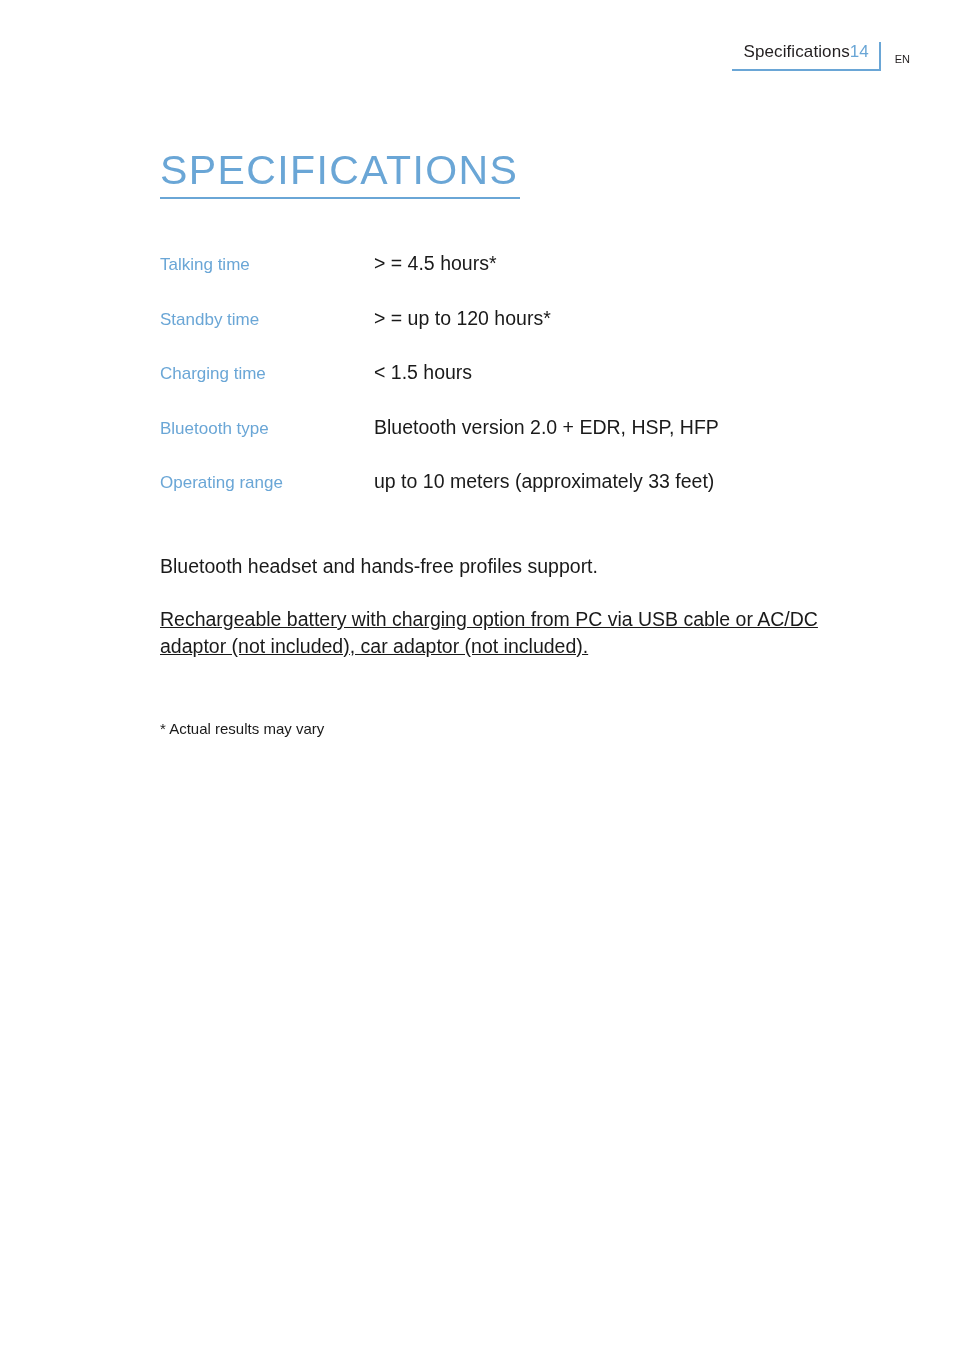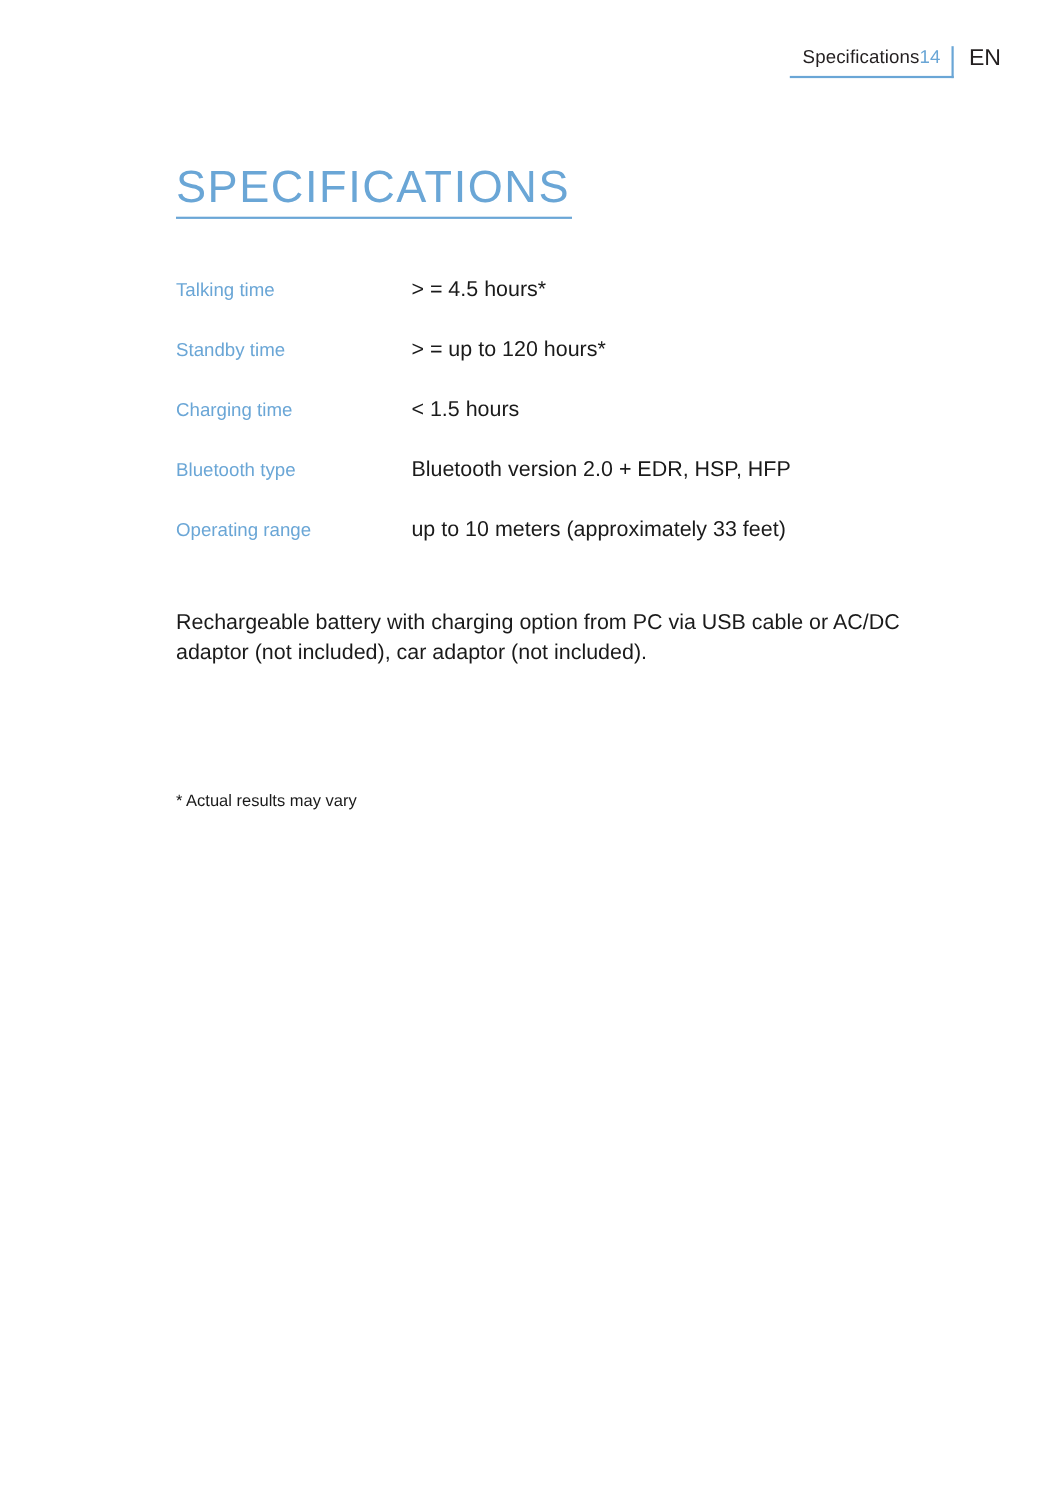--- a/index.html
+++ b/index.html
@@ -39,21 +39,21 @@
     color: #231f20;
     letter-spacing: 0.1px;
     white-space: nowrap;
   }
   .header-pageno {
     font-size: 17px;
     color: #6aa6d6;
     white-space: nowrap;
   }
   .header-lang {
-    font-size: 21px;
+    font-size: 11px;
     color: #231f20;
     margin-left: 14px;
     white-space: nowrap;
     position: relative;
     top: -6px;
   }
 
   
   .page-title-wrap {
     position: absolute;
@@ -172,16 +172,17 @@
   </div>
 
   <div class="spec-row">
     <span class="spec-label">Operating range</span>
     <span class="spec-value">up to 10 meters (approximately 33 feet)</span>
   </div>
 
 </div>
 
 <div class="body-copy">
+  <p class="body-para">Bluetooth headset and hands-free profiles support.</p>
   <p class="body-para">Rechargeable battery with charging option from PC via USB cable or AC/DC adaptor (not included), car adaptor (not included).</p>
 </div>
 
 <div class="footnote">* Actual results may vary</div>
 
 </body></html>

